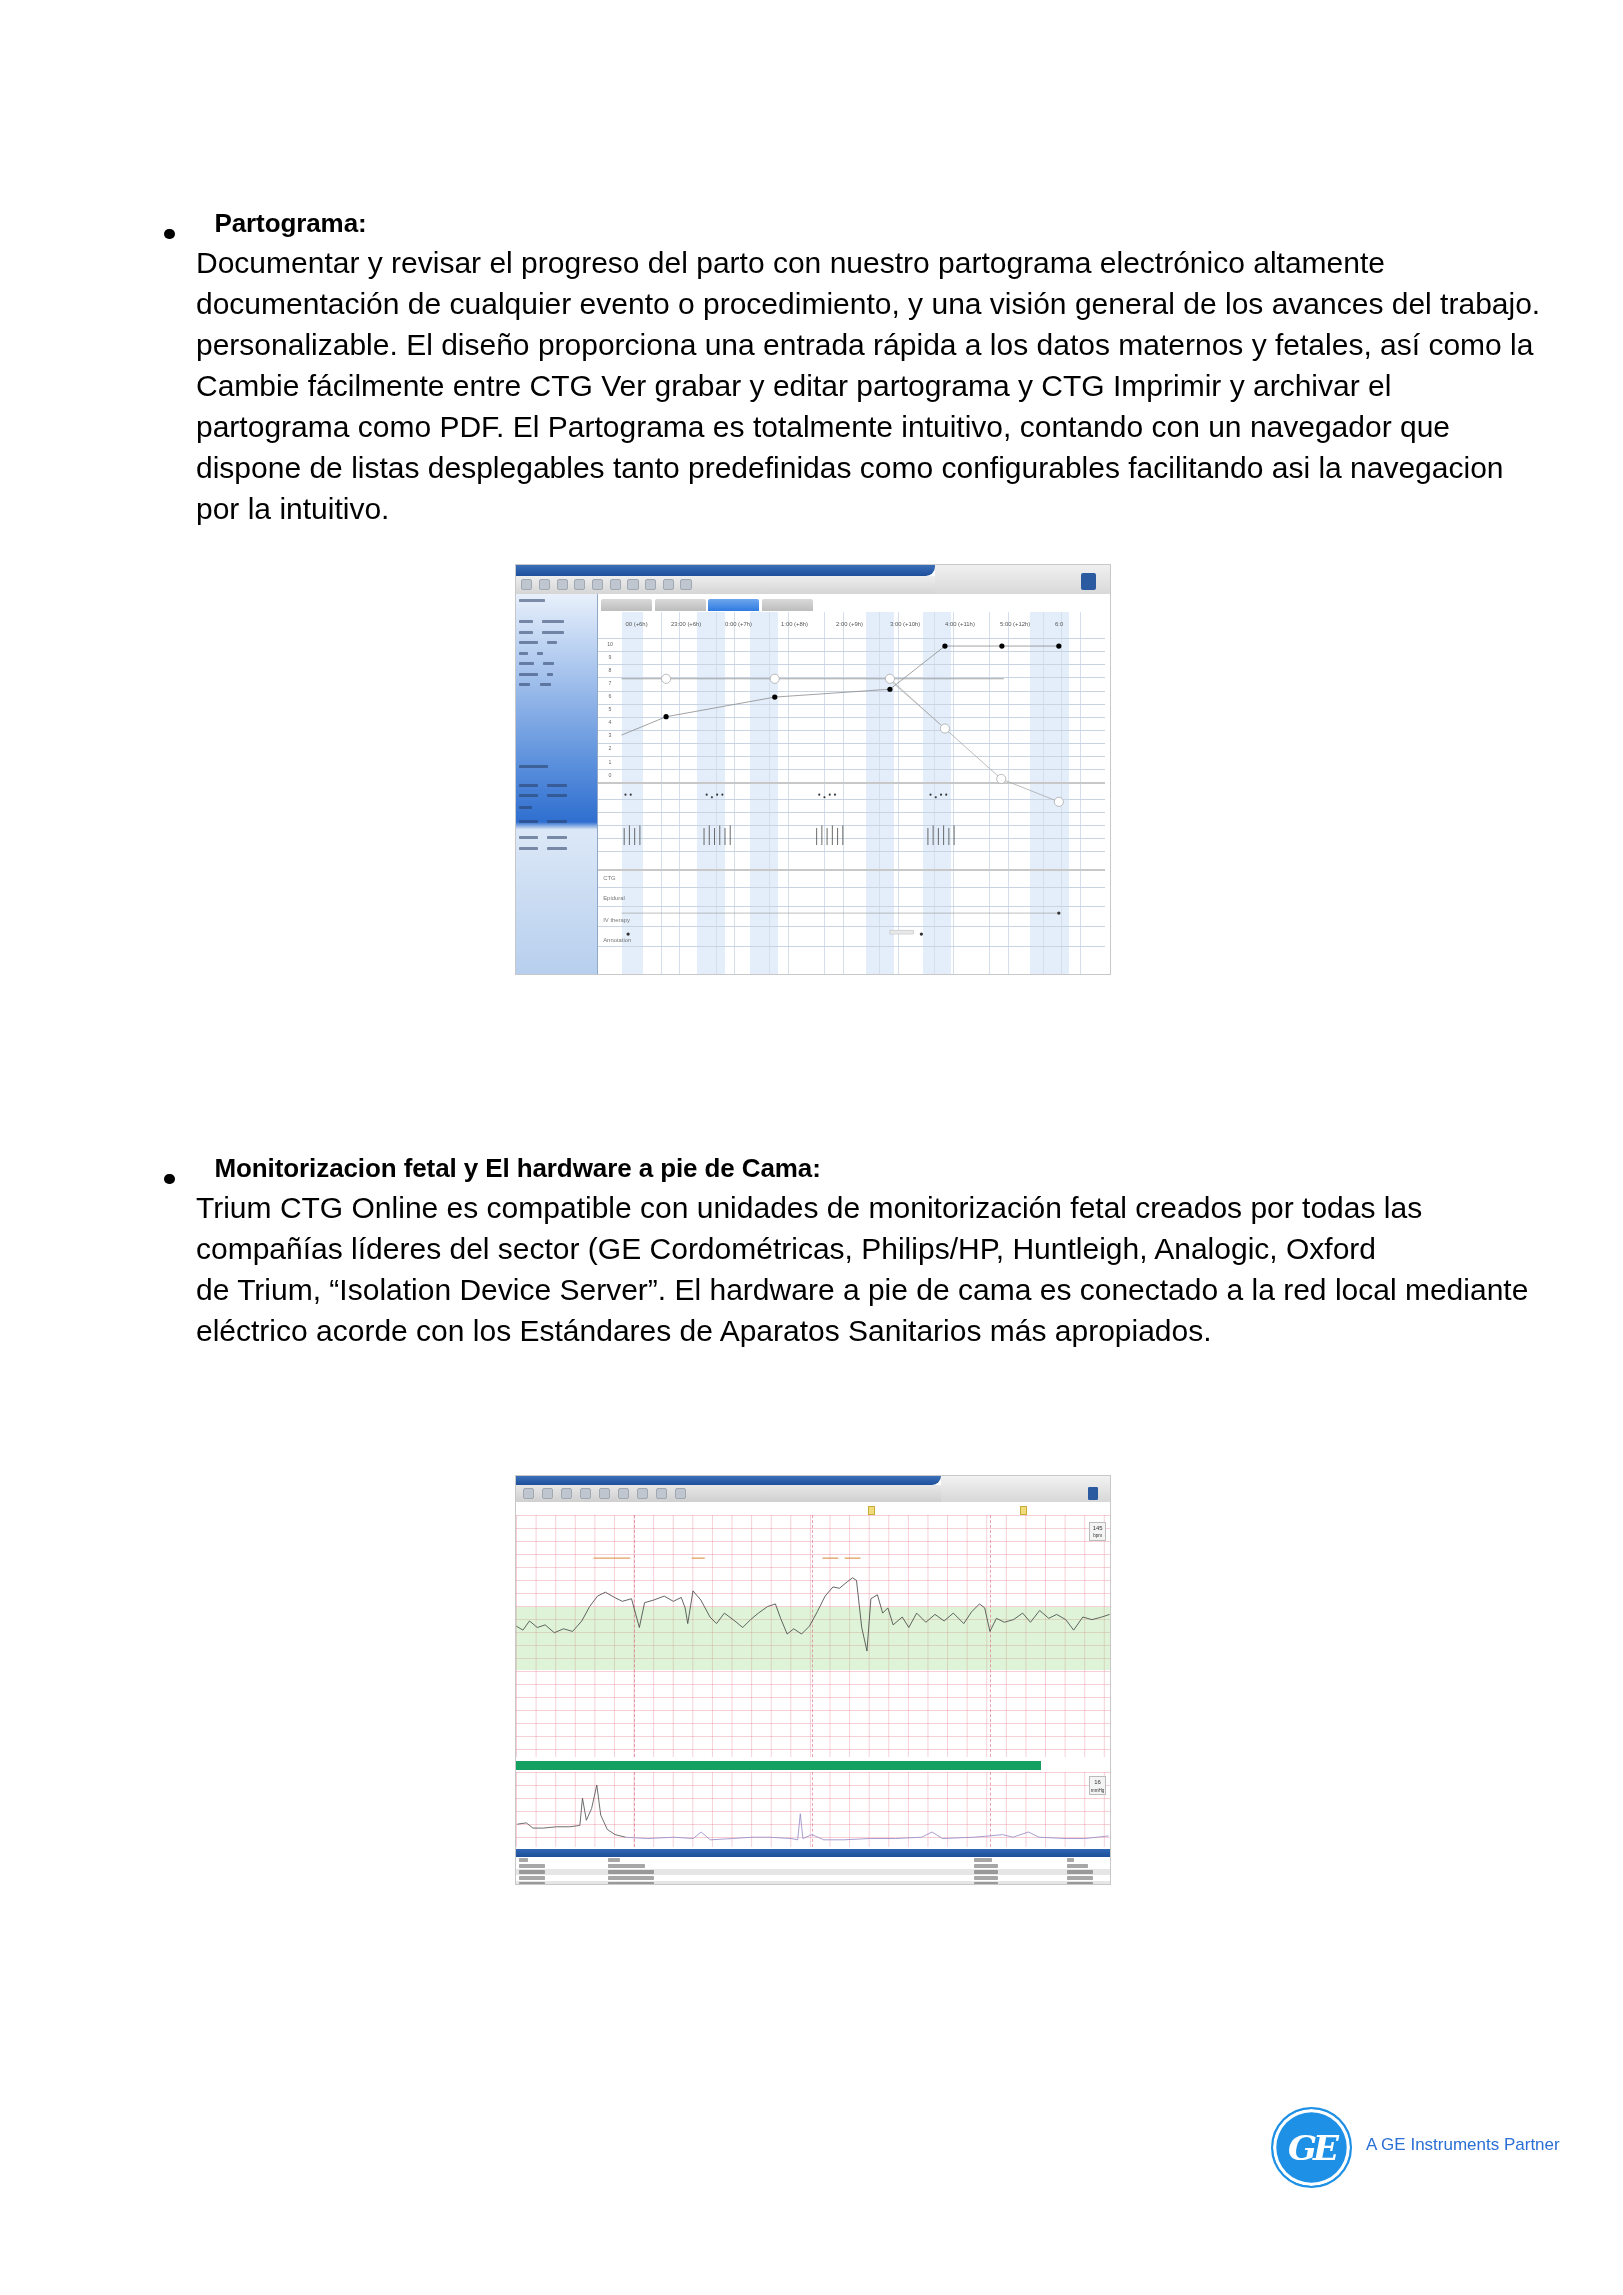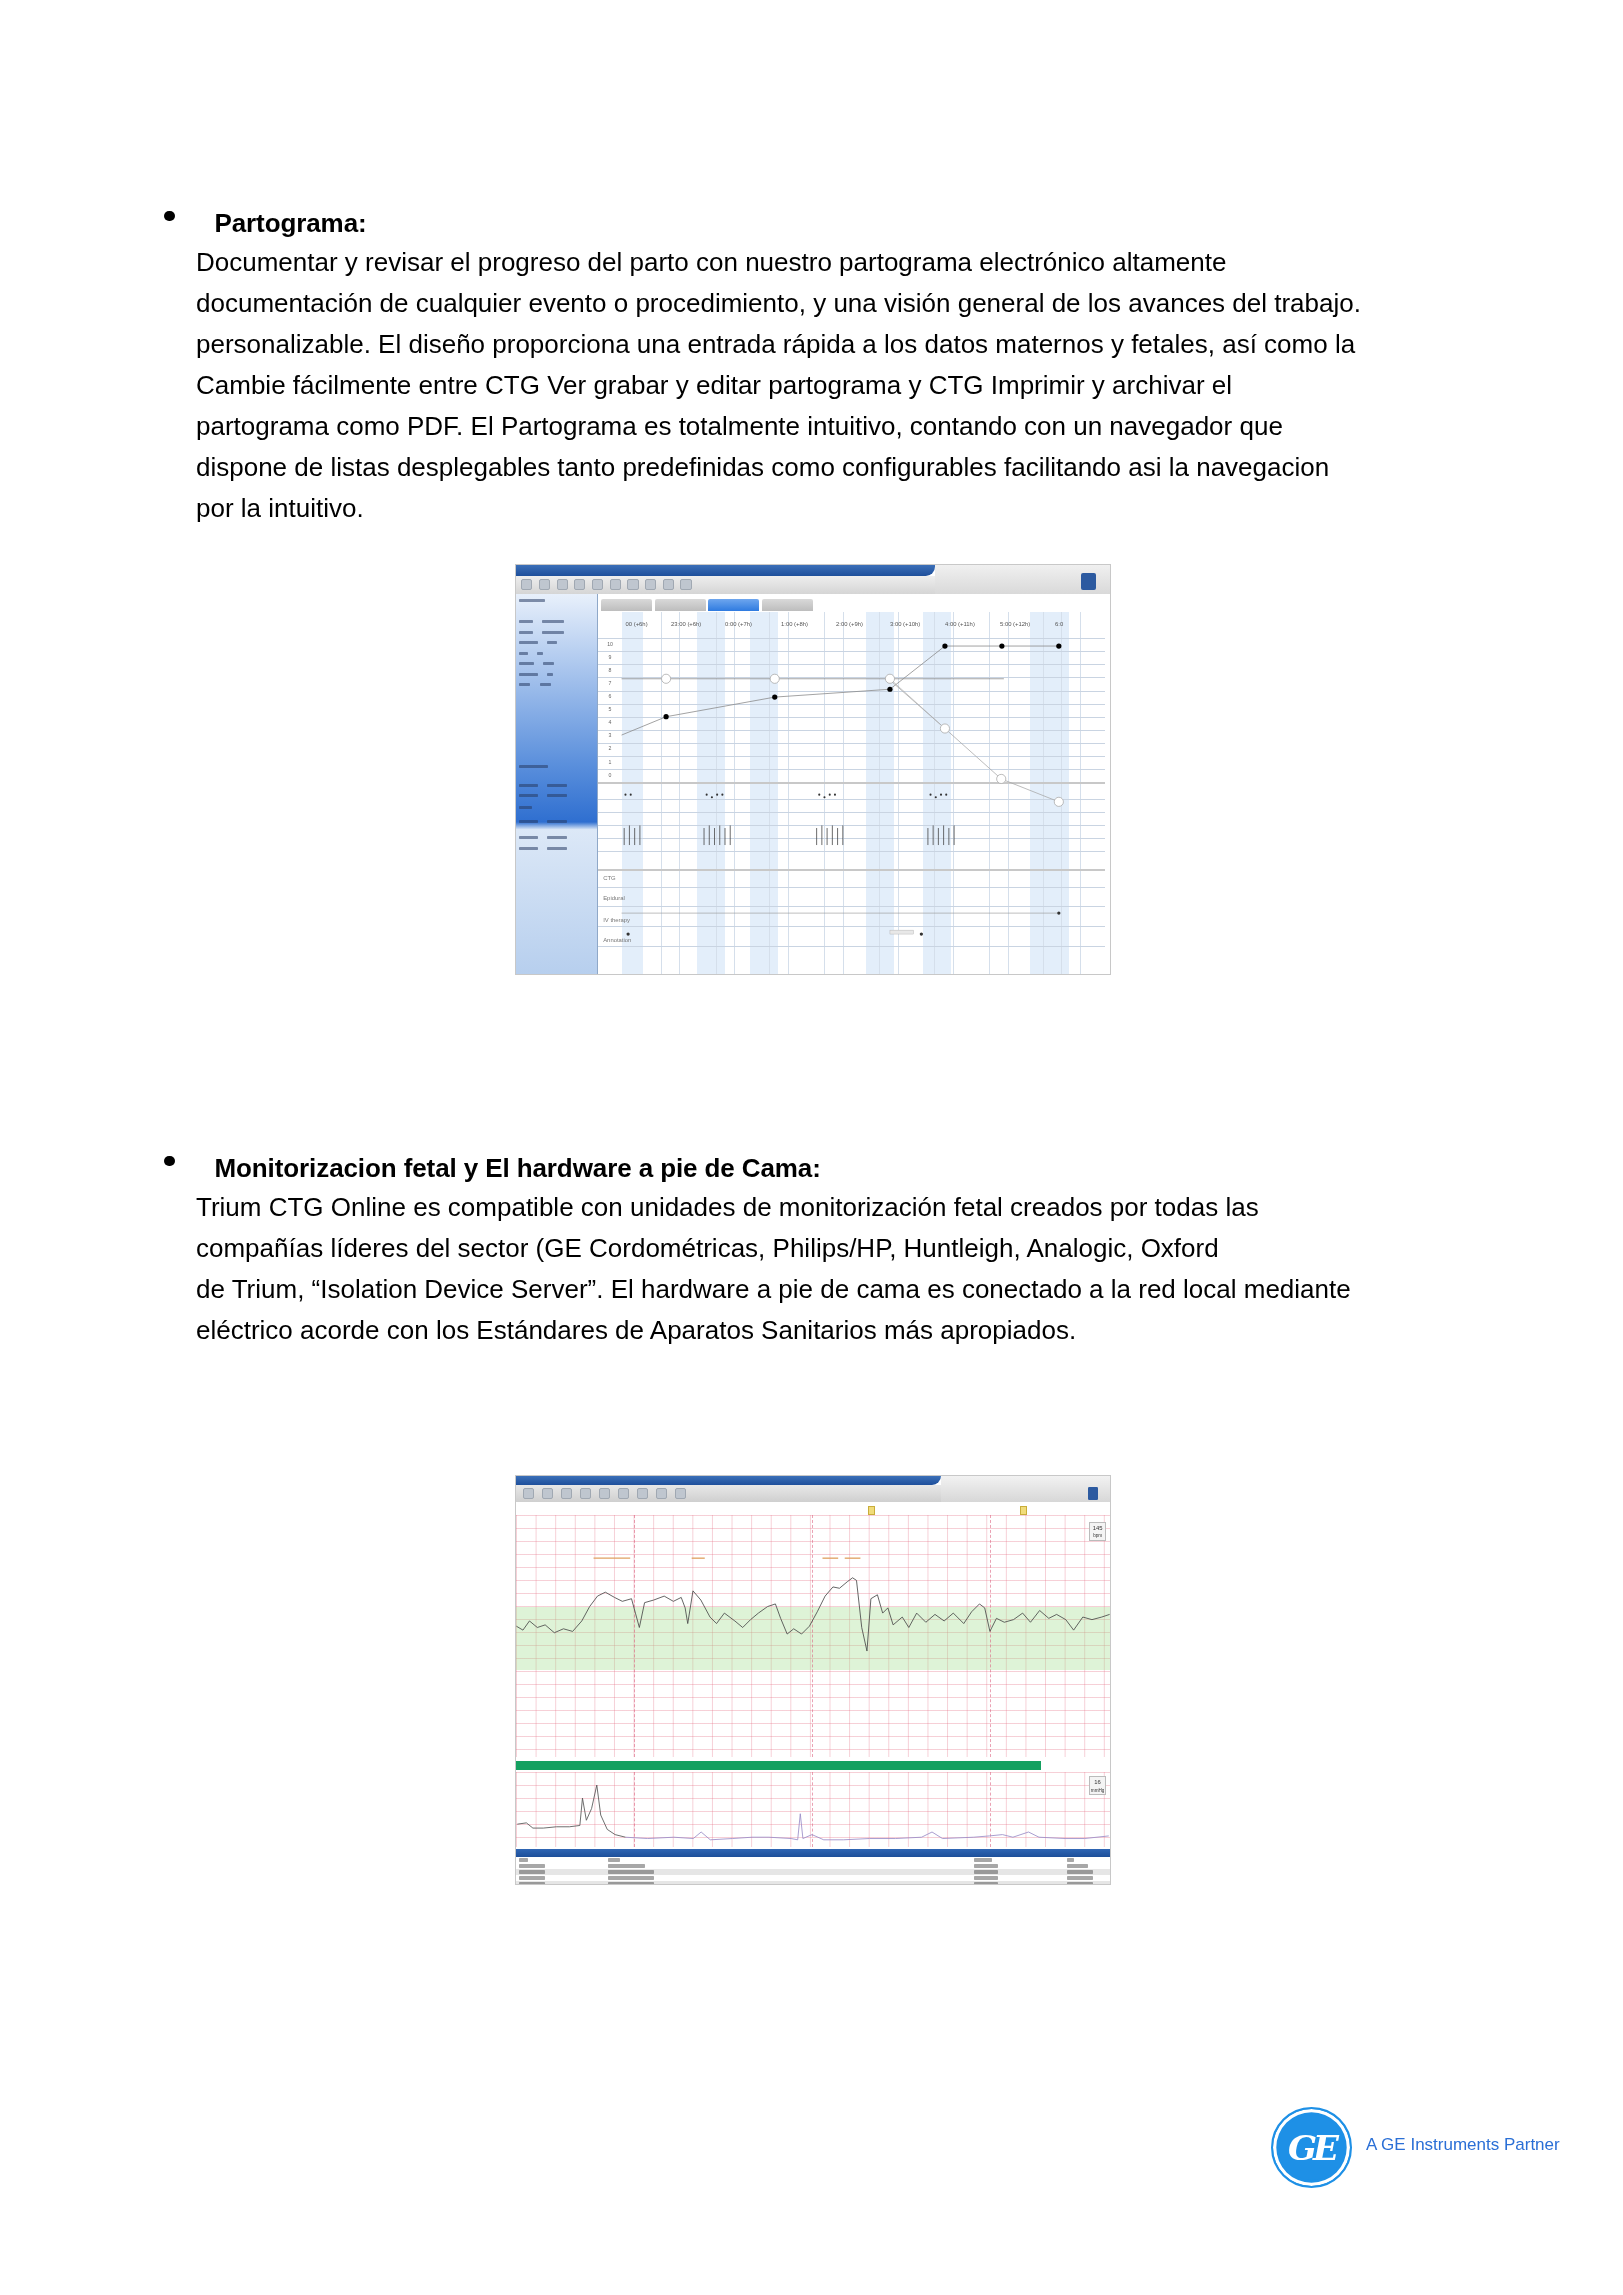--- a/index.html
+++ b/index.html
@@ -1,24 +1,24 @@
 <!DOCTYPE html>
 <html style="font-size:10.5px"><head>
 <meta charset="utf-8">
 <style>
   html, body { margin: 0; padding: 0; background: #ffffff; }
   body {
     width: 1623px; height: 2295px; position: relative; overflow: hidden;
     font-family: "Liberation Sans", sans-serif; color: #000;
   }
   .section { position: absolute; left: 0; width: 1623px; }
-  .bullet-row { position: absolute; left: 164px; display: flex; align-items: flex-start; }
+  .bullet-row { position: absolute; left: 164px; display: flex; align-items: flex-end; }
   .bullet-dot { width: 10.5px; height: 10.5px; border-radius: 50%; background: #000; margin-right: 40px; margin-top: 2.6px; }
   .heading { font-weight: bold; font-size: 26px; letter-spacing: -0.1px; }
-  .body-text { position: absolute; left: 196px; width: 1243px; font-size: 26px; line-height: 41px; }
+  .body-text { position: absolute; left: 196px; width: 1243px; font-size: 30px; line-height: 41px; }
   .body-text .line { display: block; white-space: nowrap; }
 
   
   .figure { position: absolute; left: 515px; width: 594px; overflow: hidden; border: 0.7px solid #c8c8c8; background: #fff; }
 
   
   .p-titlebar { position: absolute; left: 0; top: 0; width: 419px; height: 10.5px; background: linear-gradient(#3b6fb8, #1e4f9b); border-radius: 0 0 9.2px 0; }
   .p-titlebar-rest { position: absolute; left: 419px; top: 0; right: 0; height: 29px; background: linear-gradient(#f0f0f0, #d9d9d9); }
   .p-title-text { position: absolute; left: 5.2px; top: 1.3px; font-size: 5.9px; color: #e8f0ff; white-space: nowrap; }
   .p-toolbar { position: absolute; left: 0; top: 10.5px; width: 419px; height: 18.3px; background: linear-gradient(#eeeeee, #d5d5d5); display: flex; align-items: center; gap: 6.5px; padding-left: 5.2px; box-sizing: border-box; }

